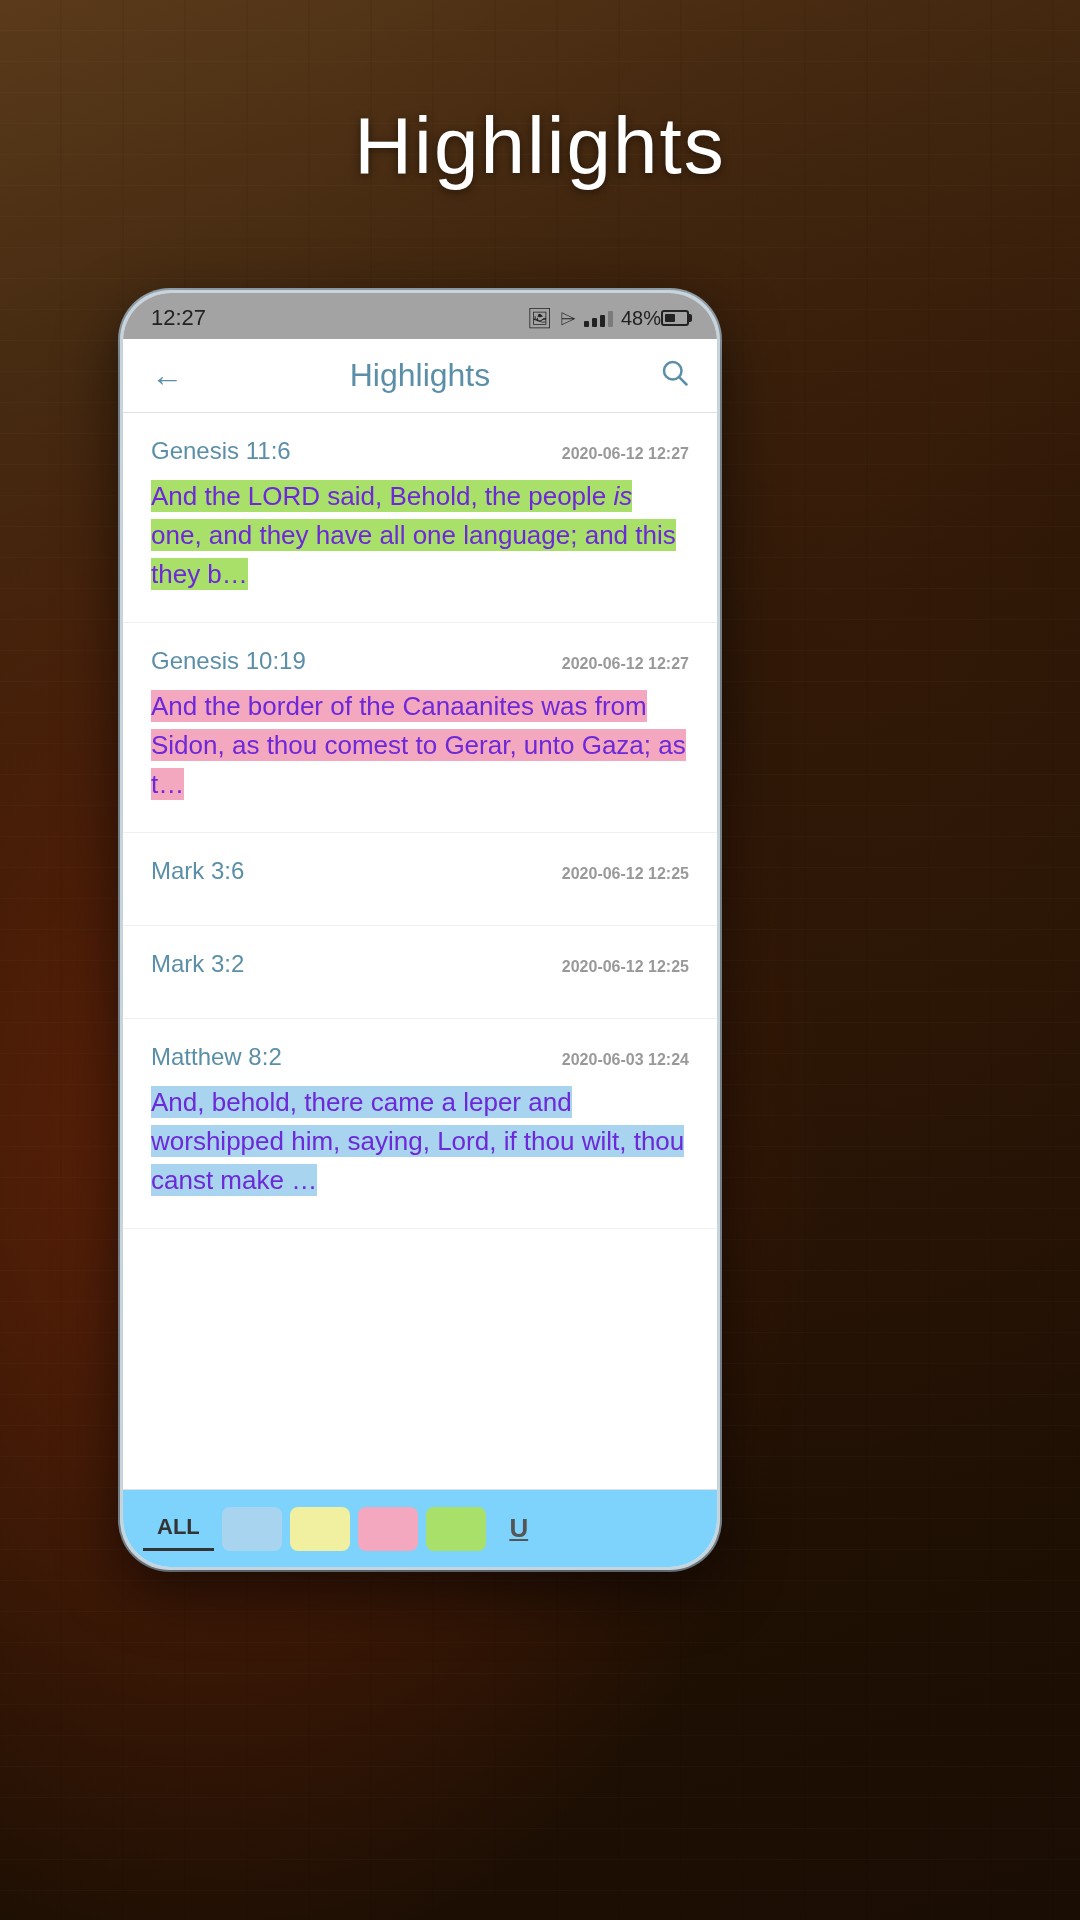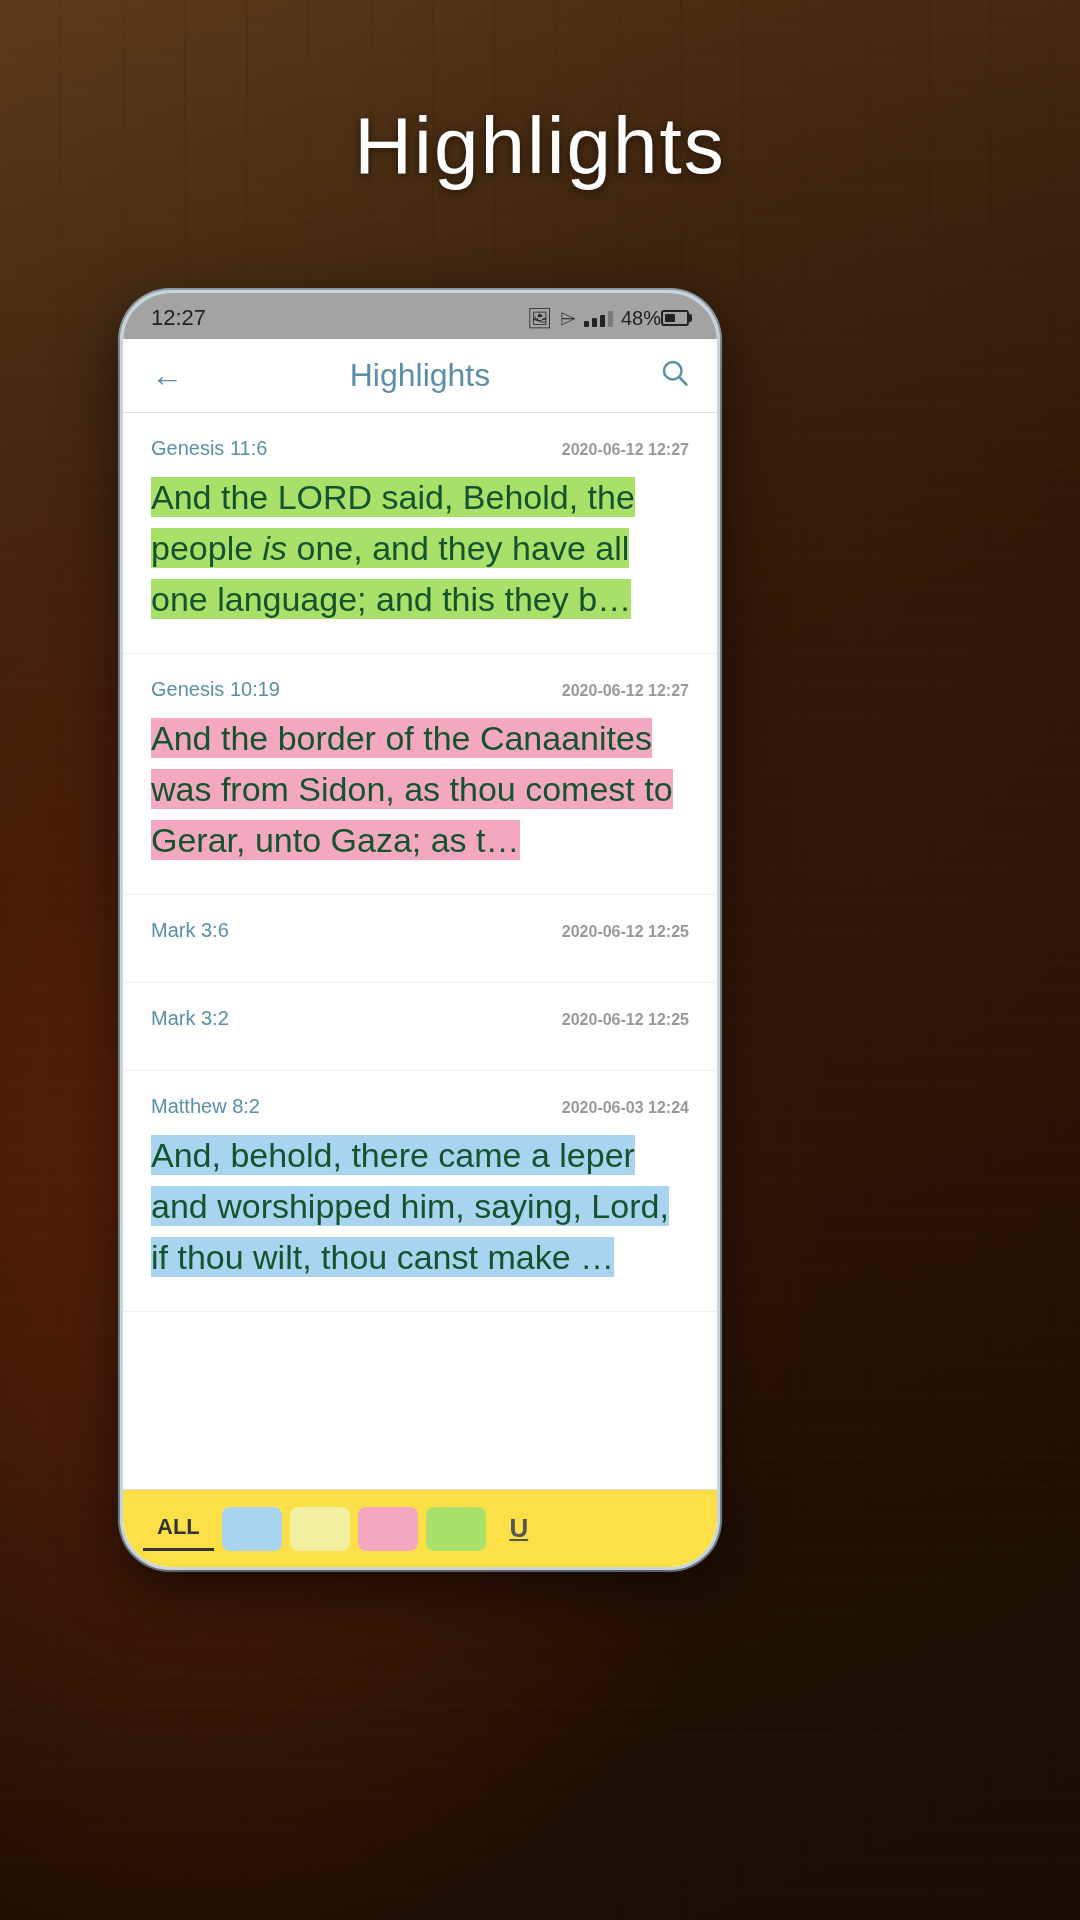--- a/index.html
+++ b/index.html
@@ -204,43 +204,43 @@
 
     .highlight-meta {
       display: flex;
       justify-content: space-between;
       align-items: baseline;
       margin-bottom: 12px;
     }
 
     .highlight-ref {
       color: #5b8fa8;
-      font-size: 20px;
+      font-size: 24px;
       font-weight: 500;
     }
 
     .highlight-date {
       color: #999;
       font-size: 16px;
       font-weight: bold;
     }
 
     .highlight-text {
-      font-size: 34px;
+      font-size: 26px;
       line-height: 1.5;
-      color: #14532d;
+      color: #6d28d9;
     }
 
     .hl-green { background-color: #a8e06a; padding: 1px 0; }
     .hl-pink { background-color: #f4a8c0; padding: 1px 0; }
     .hl-blue { background-color: #a8d4f0; padding: 1px 0; }
 
     
     .filter-bar {
-      background: #fde047;
+      background: #7dd3fc;
       border-top: 1px solid #e0e0e0;
       padding: 16px 20px;
       display: flex;
       align-items: center;
       gap: 8px;
       flex-shrink: 0;
     }
 
     .filter-all {
       font-size: 22px;

